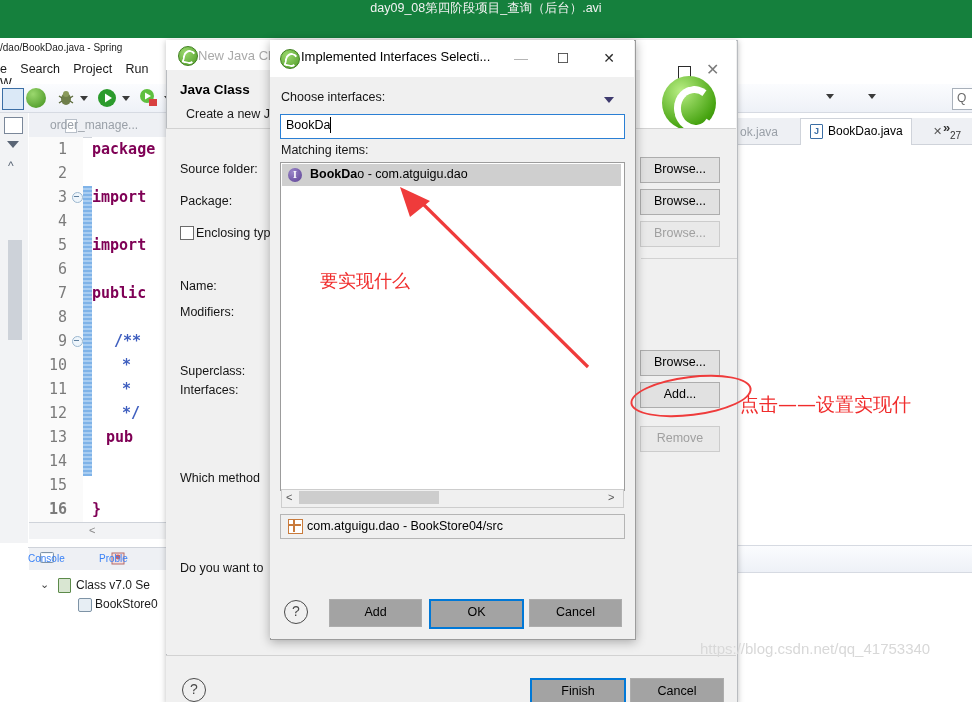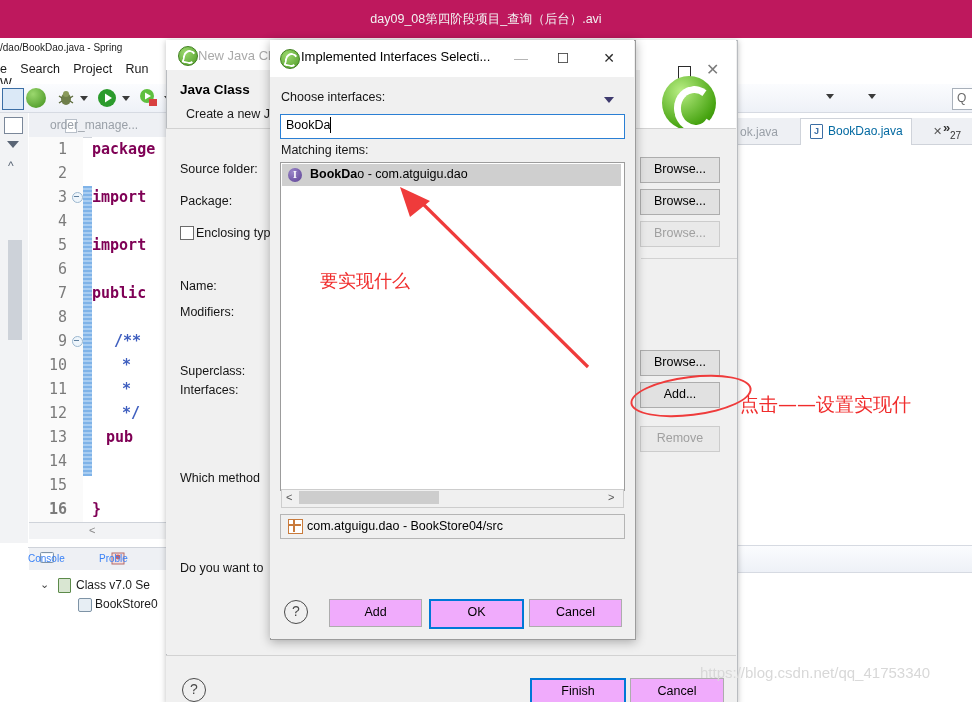--- a/index.html
+++ b/index.html
@@ -5,23 +5,23 @@
   html,body{margin:0;padding:0;}
   body{
     width:972px;height:702px;overflow:hidden;position:relative;
     font-family:"Liberation Sans","DejaVu Sans",sans-serif;
     font-size:12px;color:#000;background:#ffffff;
   }
   .abs{position:absolute;}
 
   
   #video-titlebar{
-    left:0;top:0;width:972px;height:38px;background:#be185d;
+    left:0;top:0;width:972px;height:38px;background:#15803d;
     color:#f2f2f2;font-size:12.5px;
-    display:flex;align-items:center;justify-content:center;
+    display:flex;justify-content:center;
   }
 
   
   #ide{left:0;top:38px;width:972px;height:664px;background:#ffffff;}
 
   #ide-titlebar{left:0;top:38px;width:972px;height:22px;background:#ffffff;}
   #ide-title-text{left:0;top:42px;width:200px;font-size:10px;color:#222;white-space:nowrap;}
 
   #ide-menubar{left:0;top:62px;width:180px;height:20px;}
   .menu-item{display:inline-block;font-size:12.5px;color:#1a1a1a;margin-right:10px;}
@@ -73,21 +73,21 @@
   .srv-ico{position:absolute;width:11px;height:13px;background:#d9e6d2;border:1px solid #5c8a4a;border-radius:1px;}
   .srv-ico2{position:absolute;width:12px;height:12px;background:#e7eef4;border:1px solid #7e93a6;border-radius:2px;}
 
   
   #right-pane{left:738px;top:60px;width:234px;height:642px;background:#ffffff;}
   #right-toolbar{left:738px;top:84px;width:234px;height:28px;background:linear-gradient(#fbfcfe,#eef1f7);border-bottom:1px solid #d6dae2;}
   #search-box{left:952px;top:88px;width:26px;height:20px;background:#fff;border:1px solid #a8b0ba;}
   #right-tabbar{left:738px;top:118px;width:234px;height:26px;background:#eef0f4;border-bottom:1px solid #cfd3da;}
   #rt-inactive{left:740px;top:125px;font-size:12px;color:#9aa0a8;}
   #rt-active{left:800px;top:118px;width:110px;height:26px;background:#fff;border:1px solid #cfd3da;border-bottom:none;}
-  #rt-active-label{left:828px;top:124px;font-size:12px;color:#0369a1;white-space:nowrap;}
+  #rt-active-label{left:828px;top:124px;font-size:12px;color:#000000;white-space:nowrap;}
   .j-ico{position:absolute;width:11px;height:13px;background:#fff;border:1px solid #3b6ea5;border-radius:1px;color:#3b6ea5;font-size:9px;font-weight:bold;text-align:center;line-height:12px;}
   #rt-close{left:933px;top:125px;font-size:11px;color:#555;}
   #rt-overflow{left:943px;top:120px;font-size:13px;color:#333;font-weight:bold;}
   #rt-overflow-num{left:950px;top:130px;font-size:10px;color:#333;}
 
   #right-lower-toolbar{left:738px;top:545px;width:234px;height:26px;background:linear-gradient(#fbfcfe,#eef1f7);border-top:1px solid #d6dae2;border-bottom:1px solid #d6dae2;}
 
   
   #njc{left:166px;top:40px;width:570px;height:662px;background:#f0f0f0;border:1px solid #b9bcc0;box-shadow:0 1px 6px rgba(0,0,0,.25);}
   #njc-title{left:166px;top:40px;width:570px;height:30px;background:#ffffff;}
@@ -102,21 +102,21 @@
   .njc-label{position:absolute;font-size:12.5px;color:#151515;white-space:nowrap;}
   .njc-browse{position:absolute;width:78px;height:24px;background:#e1e1e1;border:1px solid #adadad;
     font-size:12.5px;color:#000;text-align:center;line-height:23px;}
   .njc-browse.dis{color:#a0a0a0;background:#e9e9e9;border-color:#cccccc;}
   #njc-sep2{left:641px;top:258px;width:96px;height:1px;background:#d2d2d2;}
   #njc-chk{left:180px;top:226px;width:12px;height:12px;background:#fff;border:1px solid #6b6b6b;}
   #njc-footer-sep{left:166px;top:655px;width:570px;height:1px;background:#d2d2d2;}
   #njc-footer{left:166px;top:656px;width:570px;height:46px;background:#f0f0f0;}
   .help-ico{position:absolute;width:22px;height:22px;border-radius:50%;border:1.6px solid #4a4a4a;
     color:#4a4a4a;font-size:14px;text-align:center;line-height:20px;}
-  .dlg-btn{position:absolute;height:26px;background:#f0abfc;border:1px solid #adadad;
+  .dlg-btn{position:absolute;height:26px;background:#a3a3a3;border:1px solid #adadad;
     font-size:12.5px;color:#000;text-align:center;line-height:25px;}
   .dlg-btn.default{border:2px solid #0078d7;line-height:23px;}
 
   
   #iis{left:270px;top:40px;width:364px;height:598px;background:#f0f0f0;border:1px solid #9c9c9c;box-shadow:0 2px 10px rgba(0,0,0,.3);}
   #iis-title{left:270px;top:40px;width:364px;height:37px;background:#ffffff;}
   #iis-title-label{left:301px;top:49px;font-size:13px;color:#000;white-space:nowrap;}
   .win-btn{position:absolute;top:40px;height:37px;width:42px;text-align:center;line-height:37px;color:#2b2b2b;font-size:14px;}
   #iis-min{left:500px;color:#b5b5b5;}
   #iis-max{left:542px;}
@@ -143,21 +143,21 @@
   .pkg-ico:before{content:"";position:absolute;left:-1.5px;top:4px;width:13px;height:1.5px;background:#c97b3c;}
   .pkg-ico:after{content:"";position:absolute;left:4px;top:-1.5px;width:1.5px;height:13px;background:#c97b3c;}
   #iis-qual-text{left:307px;top:519px;font-size:12.5px;color:#000;white-space:nowrap;}
   #iis-footer{left:270px;top:590px;width:364px;height:48px;background:#f0f0f0;}
 
   
   .anno-cn{position:absolute;color:#f02c2c;font-size:18px;font-family:"DejaVu Sans","Liberation Sans",sans-serif;white-space:nowrap;}
   #anno1{left:320px;top:269px;}
   #anno2{left:740px;top:392px;font-size:19px;}
   #ellipse{left:630px;top:376px;width:118px;height:36px;border:2px solid #ef3b3b;border-radius:50%;transform:rotate(-7deg);}
-  #watermark{left:700px;top:664px;font-size:15px;color:#d8d8d8;white-space:nowrap;}
+  #watermark{left:700px;top:640px;font-size:15px;color:#d8d8d8;white-space:nowrap;}
 
   #green-c-wrap{left:640px;top:60px;width:96px;height:86px;background:#fff;overflow:hidden;}
   #green-c{left:22px;top:16px;width:54px;height:54px;border-radius:50%;
     background:radial-gradient(circle at 35% 28%,#b9ee84,#46a310 70%,#2f7a08);}
   #green-c:after{content:"";position:absolute;left:12px;top:10px;width:28px;height:32px;
     border:7px solid #fff;border-radius:50%;border-right-color:transparent;transform:rotate(-10deg);}
   .wbtn-sq{position:absolute;width:11px;height:11px;border:1.4px solid #2b2b2b;}
 </style>
 </head>
 <body>

